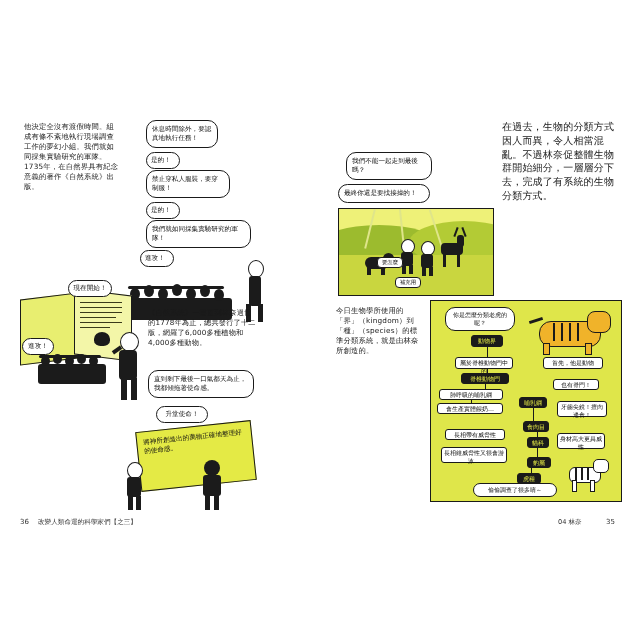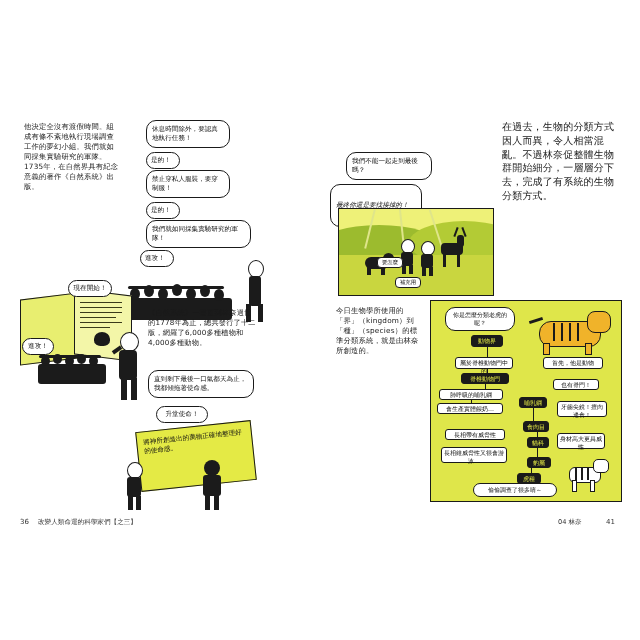--- a/index.html
+++ b/index.html
@@ -42,21 +42,21 @@
 </head>
 <body>
 
 <div id="page">
  <div class="spread">
 
   <div style="position:absolute;left:16px;top:110px;width:290px;height:420px;">
 
     <div class="txt l-col-text" style="left:8px;top:12px;width:96px;font-size:7.3px;">他決定全沒有渡假時間。組成有條不紊地執行現場調查工作的夢幻小組。我們就如同採集實驗研究的軍隊。1735年，在自然界具有紀念意義的著作《自然系統》出版。</div>
 
-    <div class="bub" style="left:130px;top:10px;width:84px;padding:4px 5px;font-size:6.6px;">
+    <div class="bub" style="left:130px;top:10px;width:72px;padding:4px 5px;font-size:6.6px;">
       <span>休息時間除外，要認真地執行任務！</span>
     </div>
     <div class="bub" style="left:130px;top:42px;width:34px;padding:3px 4px;font-size:6.6px;">
       <span>是的！</span>
     </div>
     <div class="bub" style="left:130px;top:60px;width:84px;padding:4px 5px;font-size:6.6px;">
       <span>禁止穿私人服裝，要穿制服！</span>
     </div>
     <div class="bub" style="left:130px;top:92px;width:34px;padding:3px 4px;font-size:6.6px;">
       <span>是的！</span>
@@ -161,21 +161,21 @@
     <div class="foot" style="left:22px;top:408px;">改變人類命運的科學家們【之三】</div>
   </div>
 
   <div style="position:absolute;left:330px;top:110px;width:300px;height:420px;">
 
     <div class="txt" style="left:172px;top:10px;width:118px;font-size:10px;">在過去，生物的分類方式因人而異，令人相當混亂。不過林奈促整體生物群開始細分，一層層分下去，完成了有系統的生物分類方式。</div>
 
     <div class="bub" style="left:16px;top:42px;width:86px;padding:4px 5px;font-size:6.6px;">
       <span>我們不能一起走到最後嗎？</span>
     </div>
-    <div class="bub" style="left:0;top:74px;width:92px;padding:16px 5px;font-size:6.6px;font-style:italic;">
+    <div class="bub" style="left:8px;top:74px;width:92px;padding:4px 5px;font-size:6.6px;">
       <span>最終你還是要找接掉的！</span>
     </div>
 
     <div class="scene" style="left:8px;top:98px;width:154px;height:86px;">
       <div class="sky" style="left:0;top:0;width:154px;height:30px;background:#eef178;"></div>
       <div class="hill" style="left:-20px;top:16px;width:120px;height:40px;background:#9cbb2e;"></div>
       <div class="hill" style="left:70px;top:12px;width:110px;height:44px;background:#b3cb35;"></div>
       <div style="position:absolute;left:0;top:46px;width:154px;height:40px;background:#c9d63f;"></div>
 
       <div style="position:absolute;left:30px;top:0;width:2px;height:40px;background:#dfe58a;transform:rotate(14deg);"></div>
@@ -307,17 +307,17 @@
       <div class="edge" style="left:106px;top:131px;width:1.2px;height:5px;"></div>
       <div class="edge" style="left:106px;top:147px;width:1.2px;height:9px;"></div>
       <div class="edge" style="left:100px;top:167px;width:1.2px;height:5px;"></div>
 
       <div class="bub" style="left:42px;top:182px;width:84px;padding:2px 4px;font-size:6px;text-align:center;">
         <span>偷偷調查了很多唷～</span>
       </div>
     </div>
 
     <div class="foot" style="left:228px;top:408px;">04 林奈</div>
-    <div class="page-num" style="left:276px;top:408px;">41</div>
+    <div class="page-num" style="left:276px;top:408px;">35</div>
   </div>
 
  </div>
 </div>
 
 </body></html>

